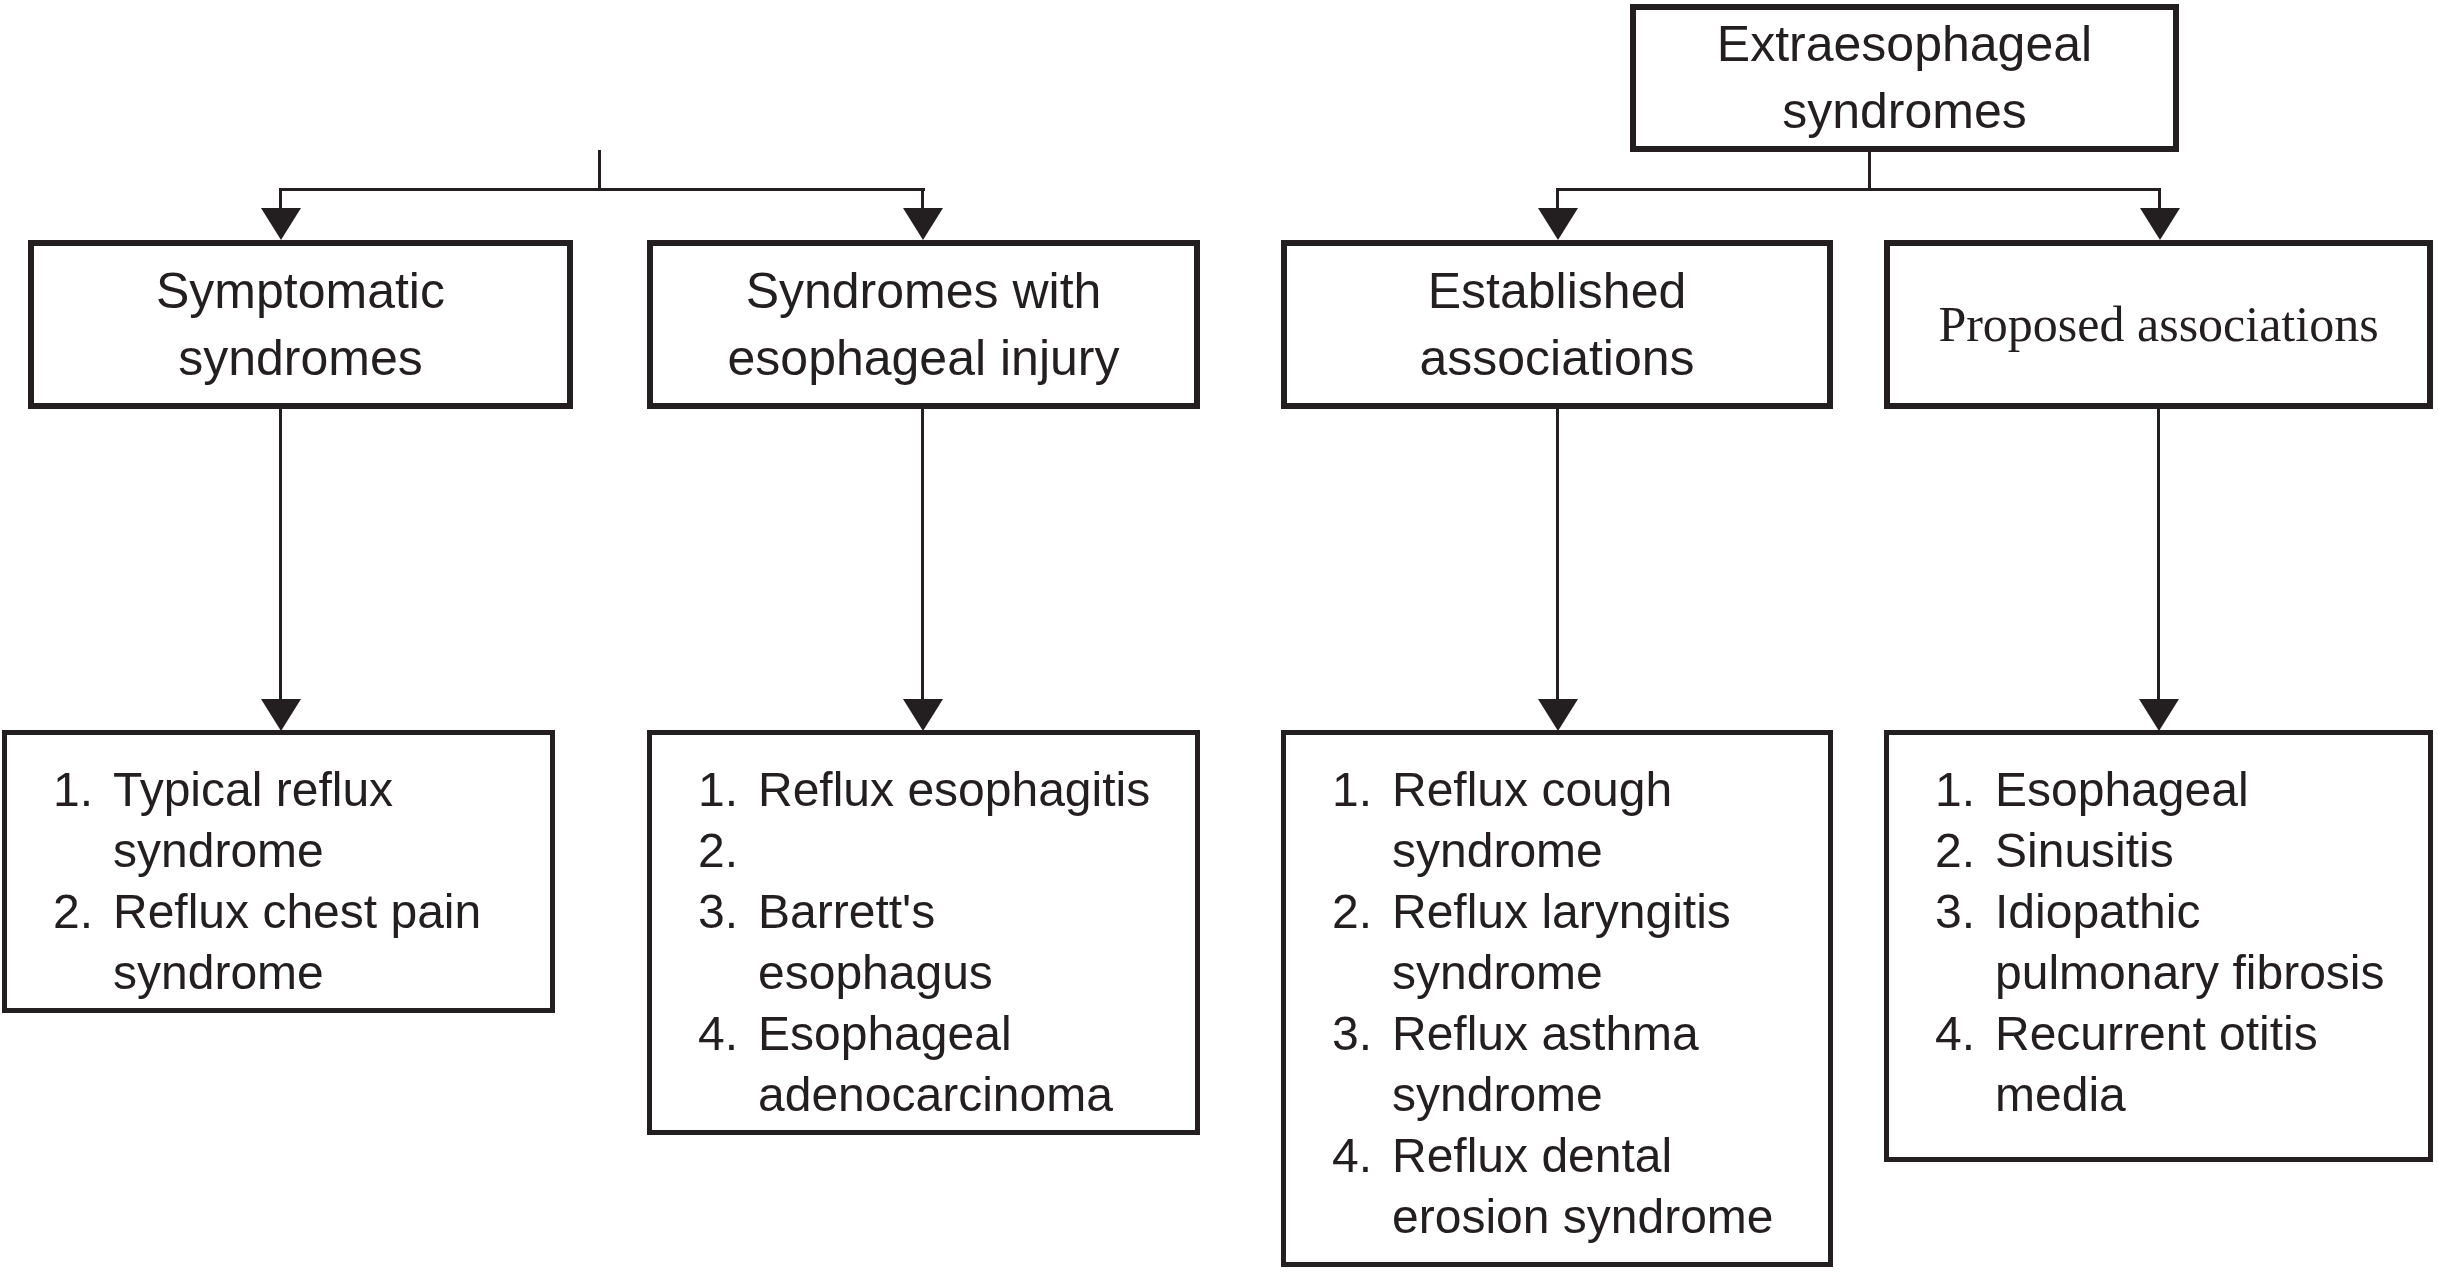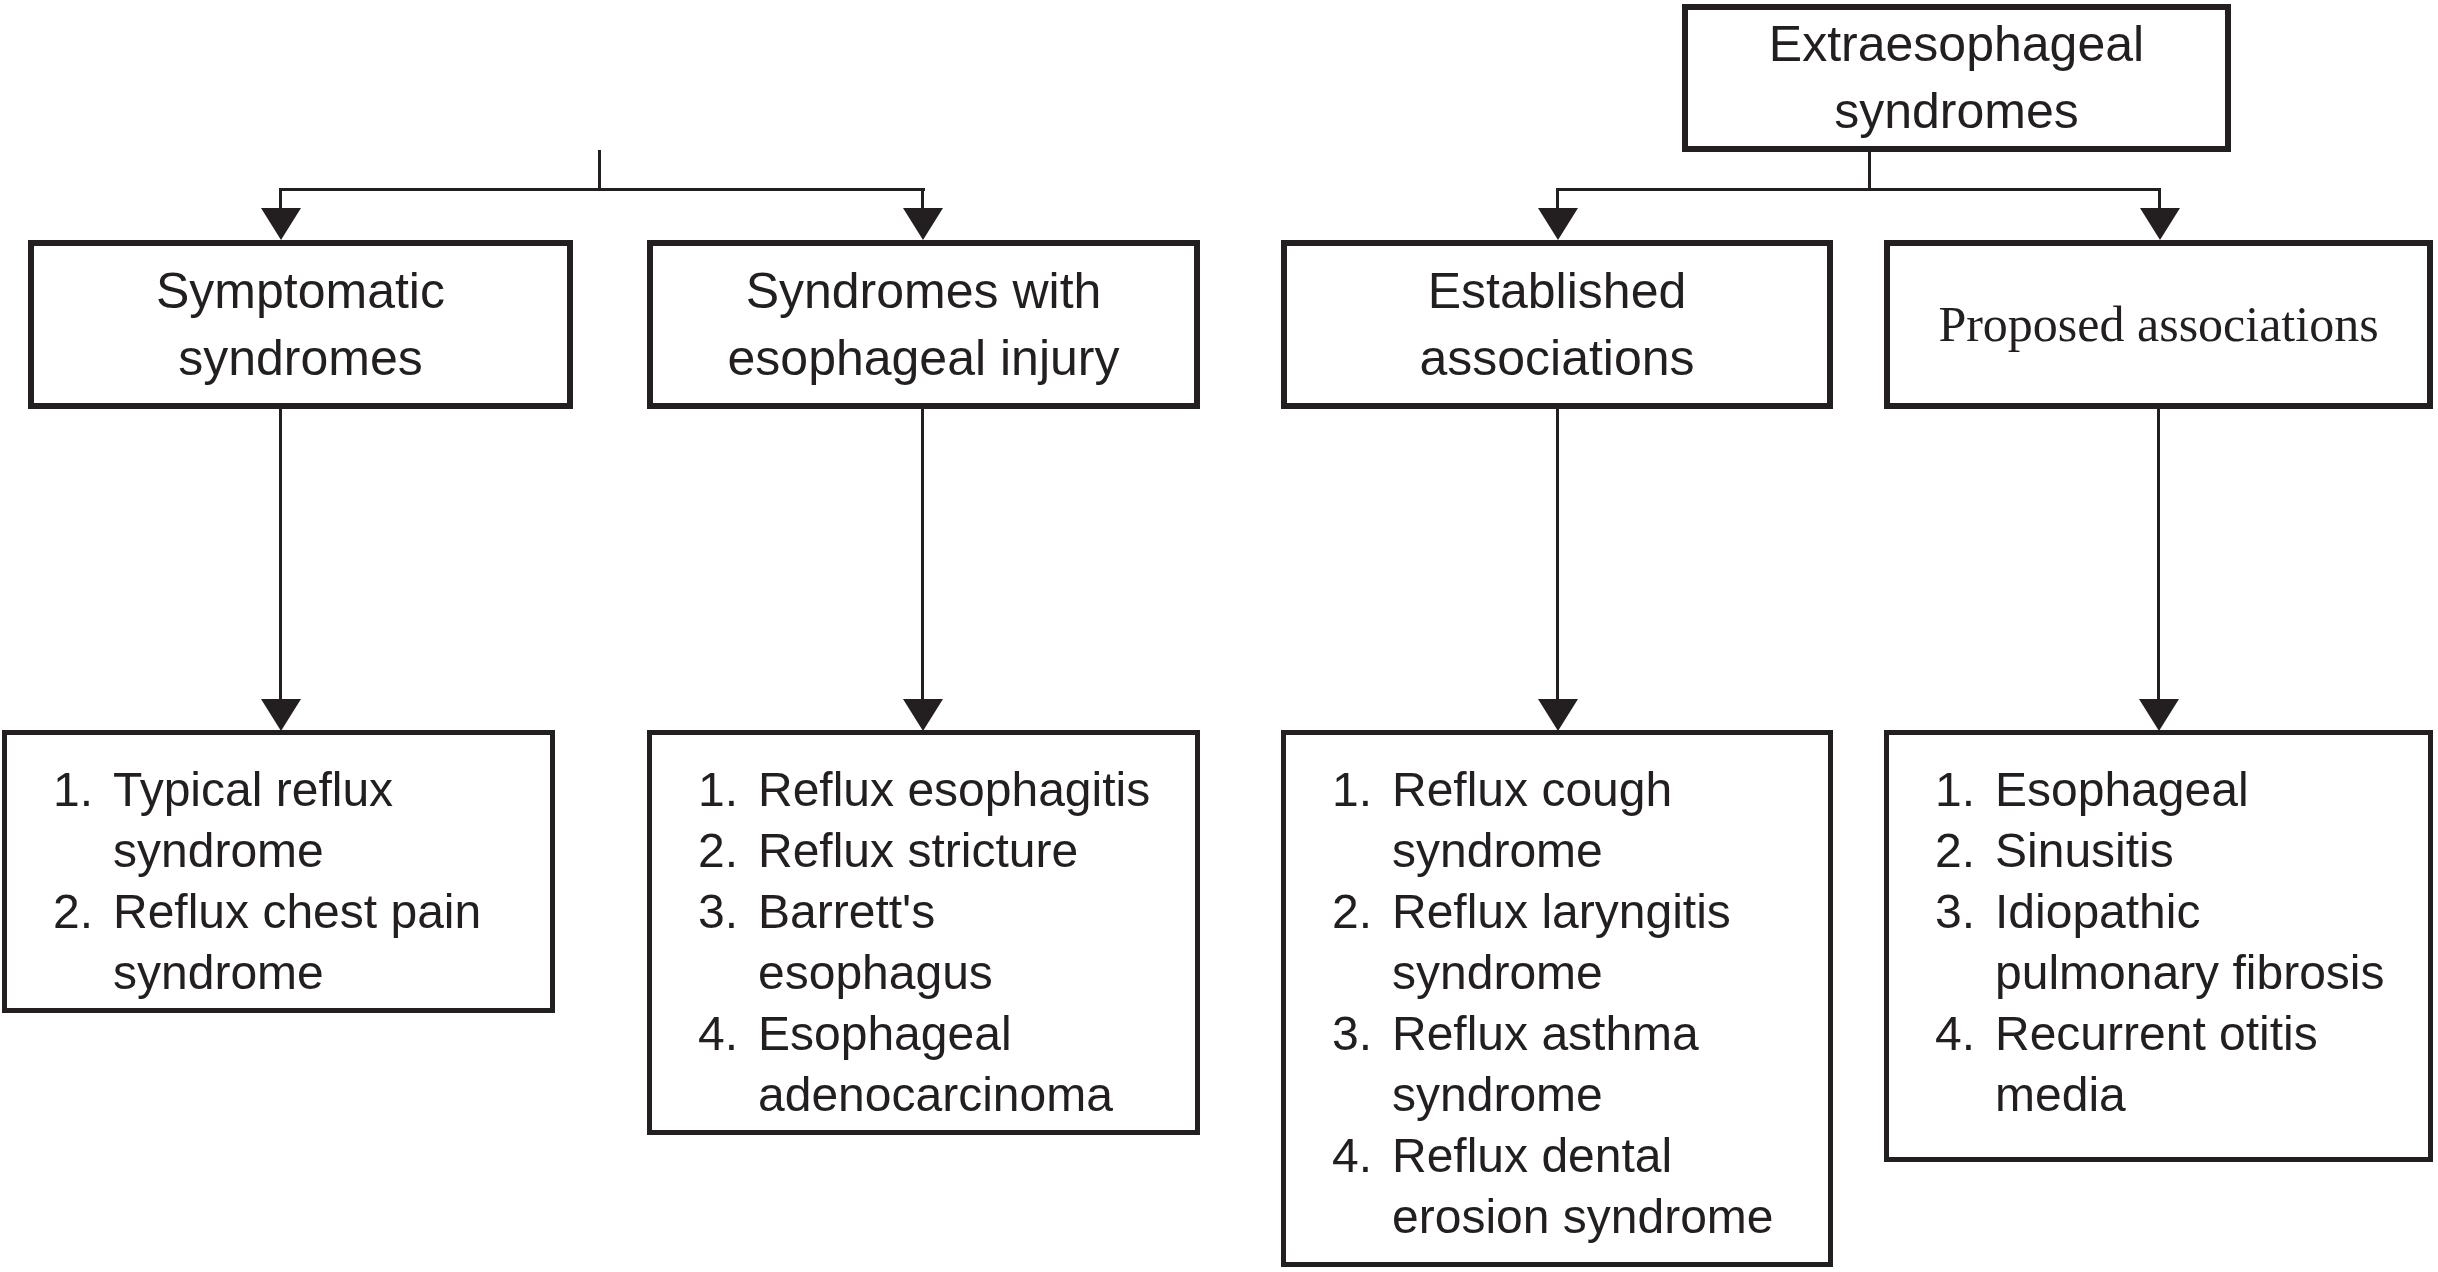--- a/index.html
+++ b/index.html
@@ -62,21 +62,21 @@
     position: absolute;
     width: 0;
     height: 0;
     border-left: 20px solid transparent;
     border-right: 20px solid transparent;
     border-top: 32px solid #231f20;
   }
 
   
   #rootA { left: 321px;  top: 4px; width: 553px; height: 146px; }
-  #rootB { left: 1682px; top: 4px; width: 549px; height: 148px; }
+  #rootB { left: 1630px; top: 4px; width: 549px; height: 148px; }
 
   
   #symA  { left: 8px;    top: 240px; width: 545px; height: 169px; margin-left: 20px; }
   #injB  { left: 647px;  top: 240px; width: 553px; height: 169px; }
   #estC  { left: 1281px; top: 240px; width: 552px; height: 169px; }
   #propD { left: 1884px; top: 240px; width: 549px; height: 169px; font-family: Liberation Serif, serif; }
 
   
   #listA { left: 2px;    top: 730px; width: 553px; height: 283px; }
   #listB { left: 647px;  top: 730px; width: 553px; height: 405px; }
@@ -175,21 +175,20 @@
     </div>
   </div>
 
   <div class="box list-box" id="listB">
     <div class="item">
       <span class="num">1.</span>
       <span class="text">Reflux esophagitis</span>
     </div>
     <div class="item">
       <span class="num">2.</span>
-      <span class="text">Reflux stricture</span>
     </div>
     <div class="item">
       <span class="num">3.</span>
       <span class="text">Barrett's
 esophagus</span>
     </div>
     <div class="item">
       <span class="num">4.</span>
       <span class="text">Esophageal
 adenocarcinoma</span>

